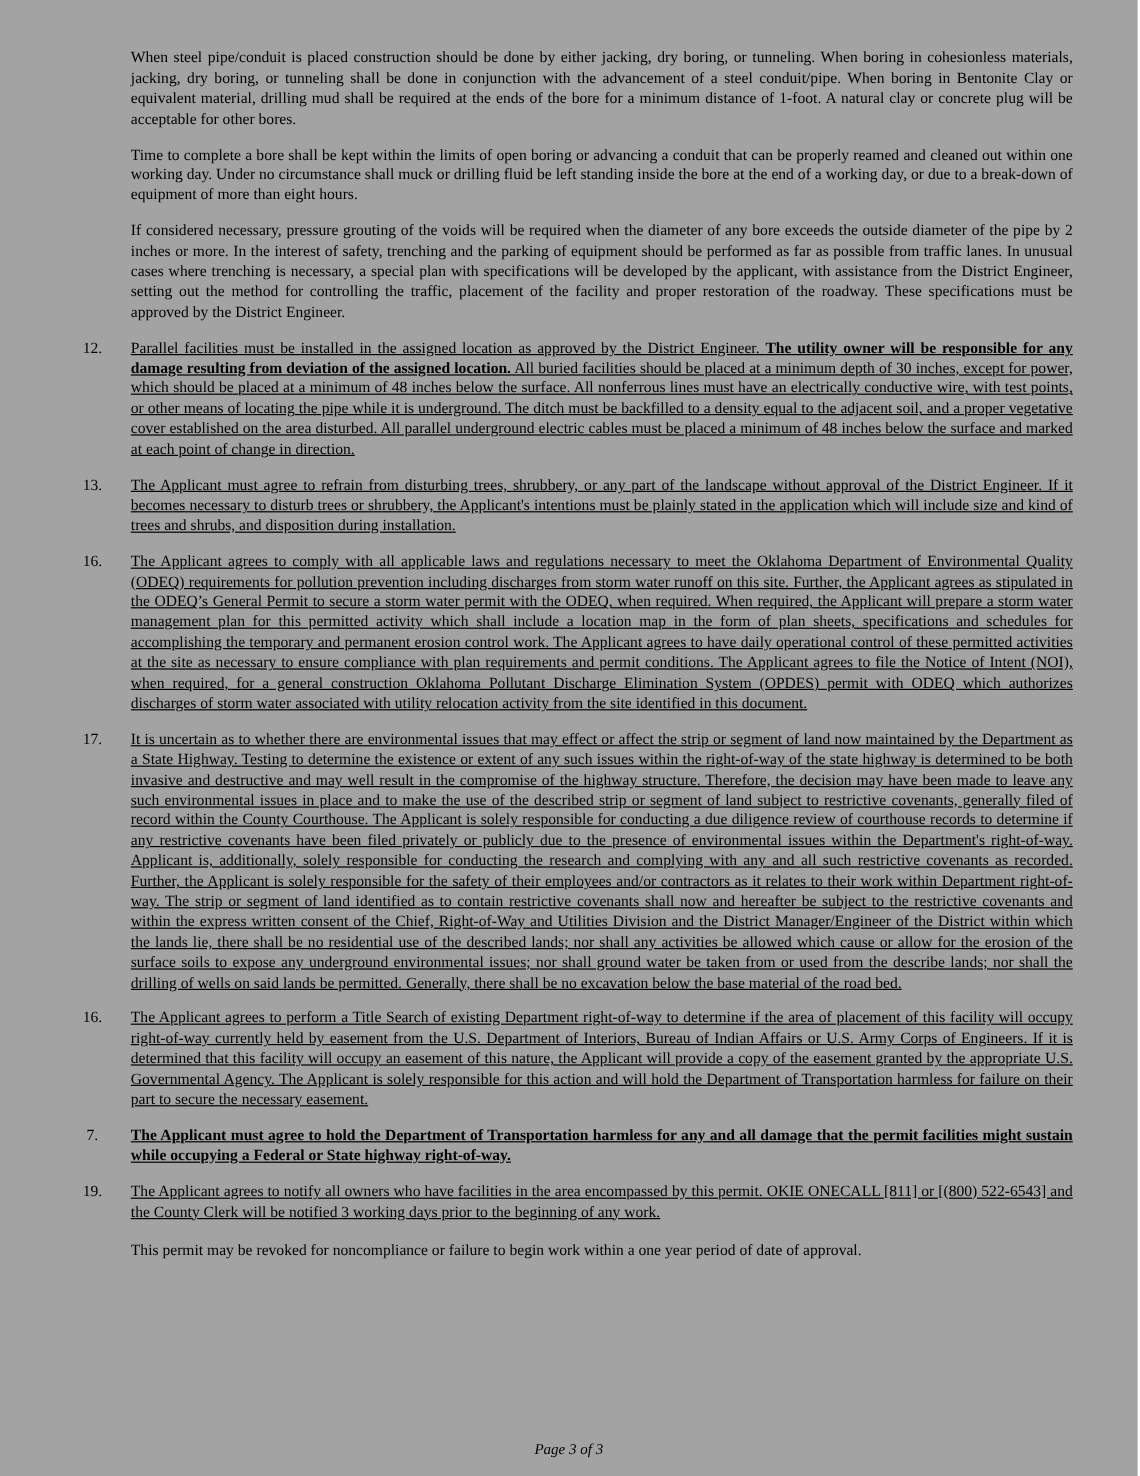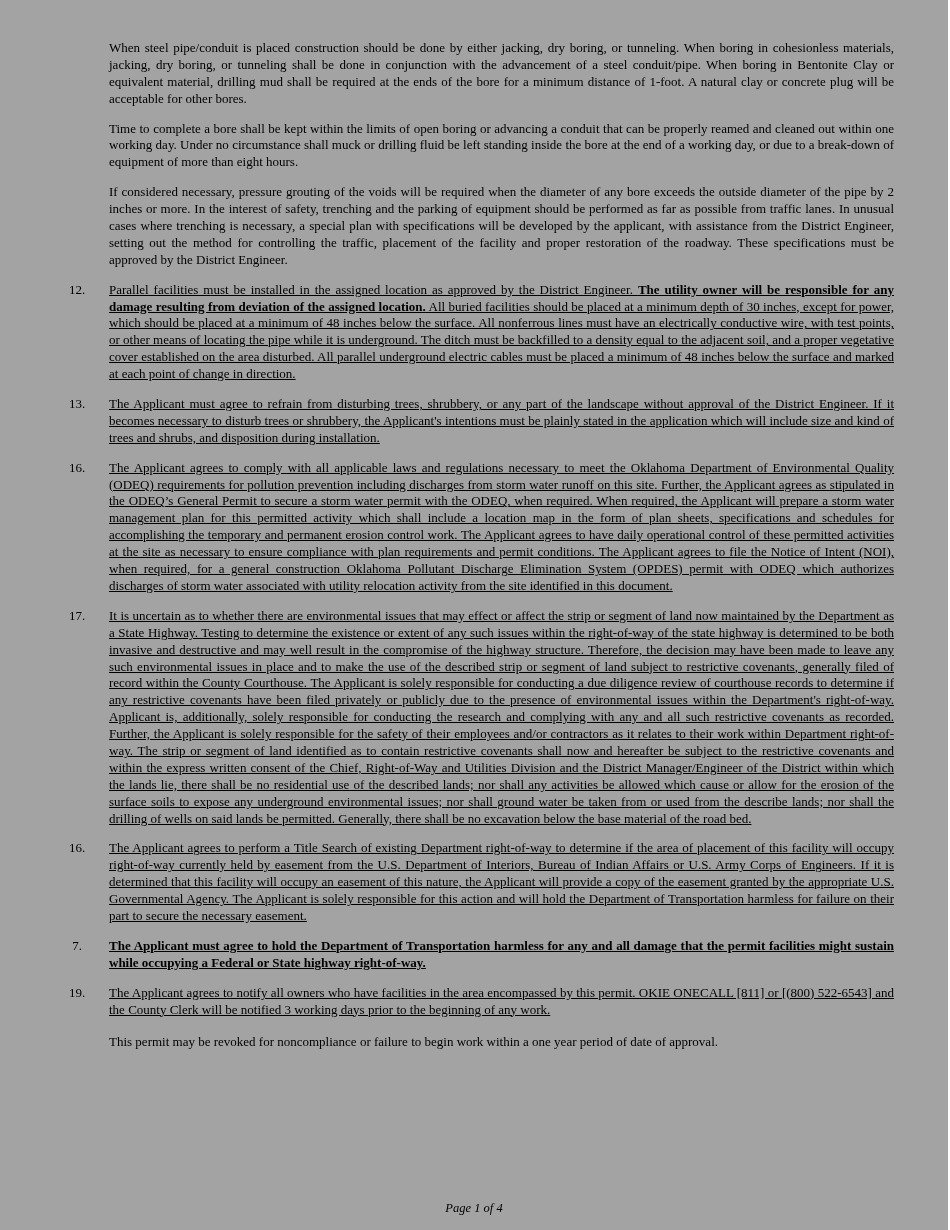--- a/index.html
+++ b/index.html
@@ -112,14 +112,14 @@
 
     <div class="item">
       <div class="num">19.</div>
       <div class="txt">The Applicant agrees to notify all owners who have facilities in the area encompassed by this permit.  OKIE ONECALL [811] or [(800) 522-6543] and the County Clerk will be notified 3 working days prior to the beginning of any work.</div>
     </div>
 
     <p class="para plain gap-before">This permit may be revoked for noncompliance or failure to begin work within a one year period of date of approval.</p>
 
   </div>
 
-  <div class="footer">Page 1 of 4</div>
+  <div class="footer">Page 3 of 3</div>
 </div>
 
 </body></html>

